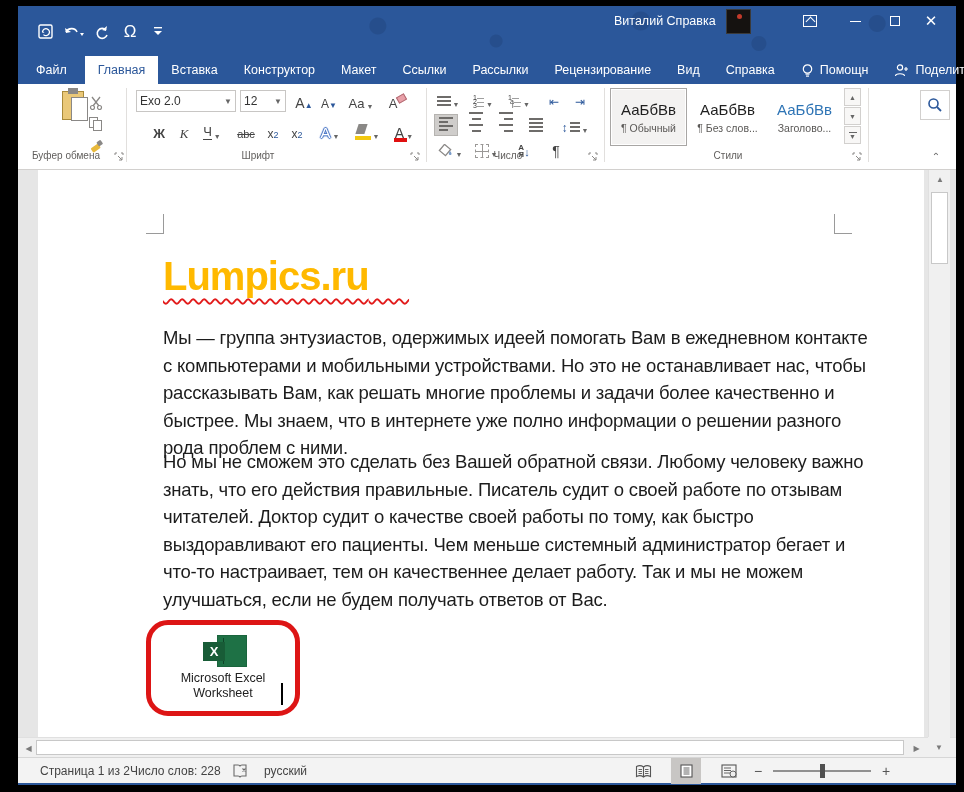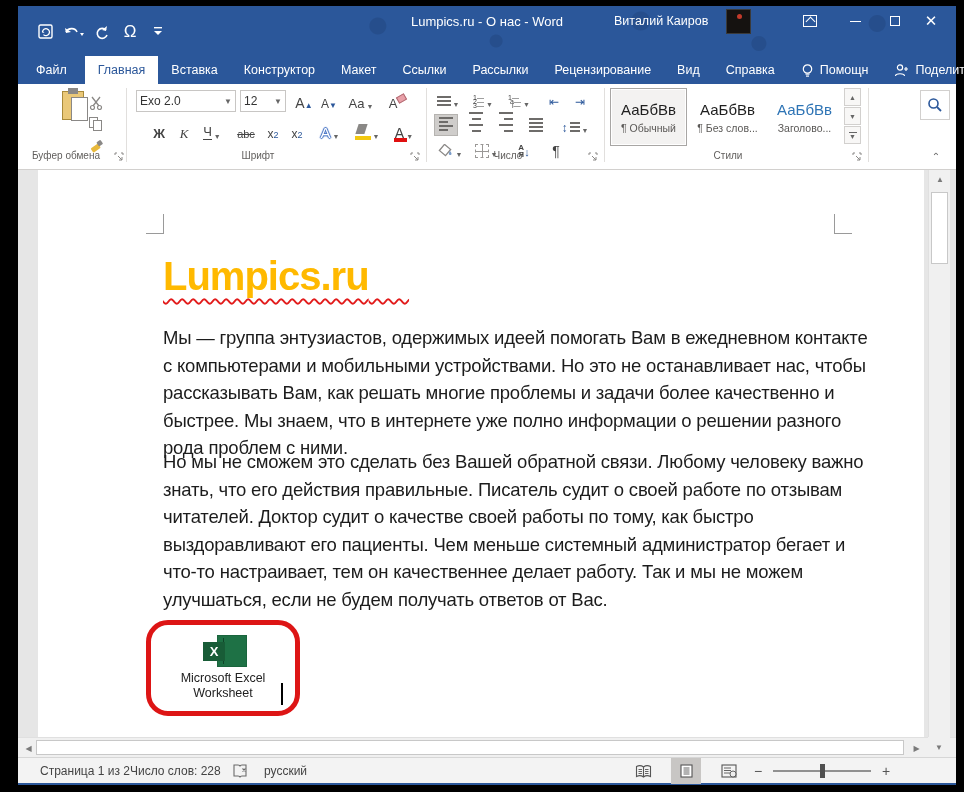--- a/index.html
+++ b/index.html
@@ -146,22 +146,21 @@
           </svg>
       </div>
       <div class="qbtn" style="font-size:17px;">Ω</div>
       <div class="qbtn">
         <svg width="10" height="12" viewBox="0 0 10 12">
             <rect x="1" y="1" width="8" height="1.4" fill="#fff"></rect>
             <path d="M1 5 l4 4 4-4z" fill="#fff"></path>
           </svg>
       </div>
     </div>
-    <div class="title-text">Lumpics.ru - О нас - Word</div>
-    <div class="user-name">Виталий Каиров</div>
+    <div class="user-name">Виталий Справка</div>
     <div class="avatar">
         <i></i>
       </div>
     <div class="winbtn" style="left:772px;">
         <span class="rdo"></span>
       </div>
     <div class="winbtn wb-min" style="left:817px;">
         <i></i>
       </div>
     <div class="winbtn wb-max" style="left:857px;">

